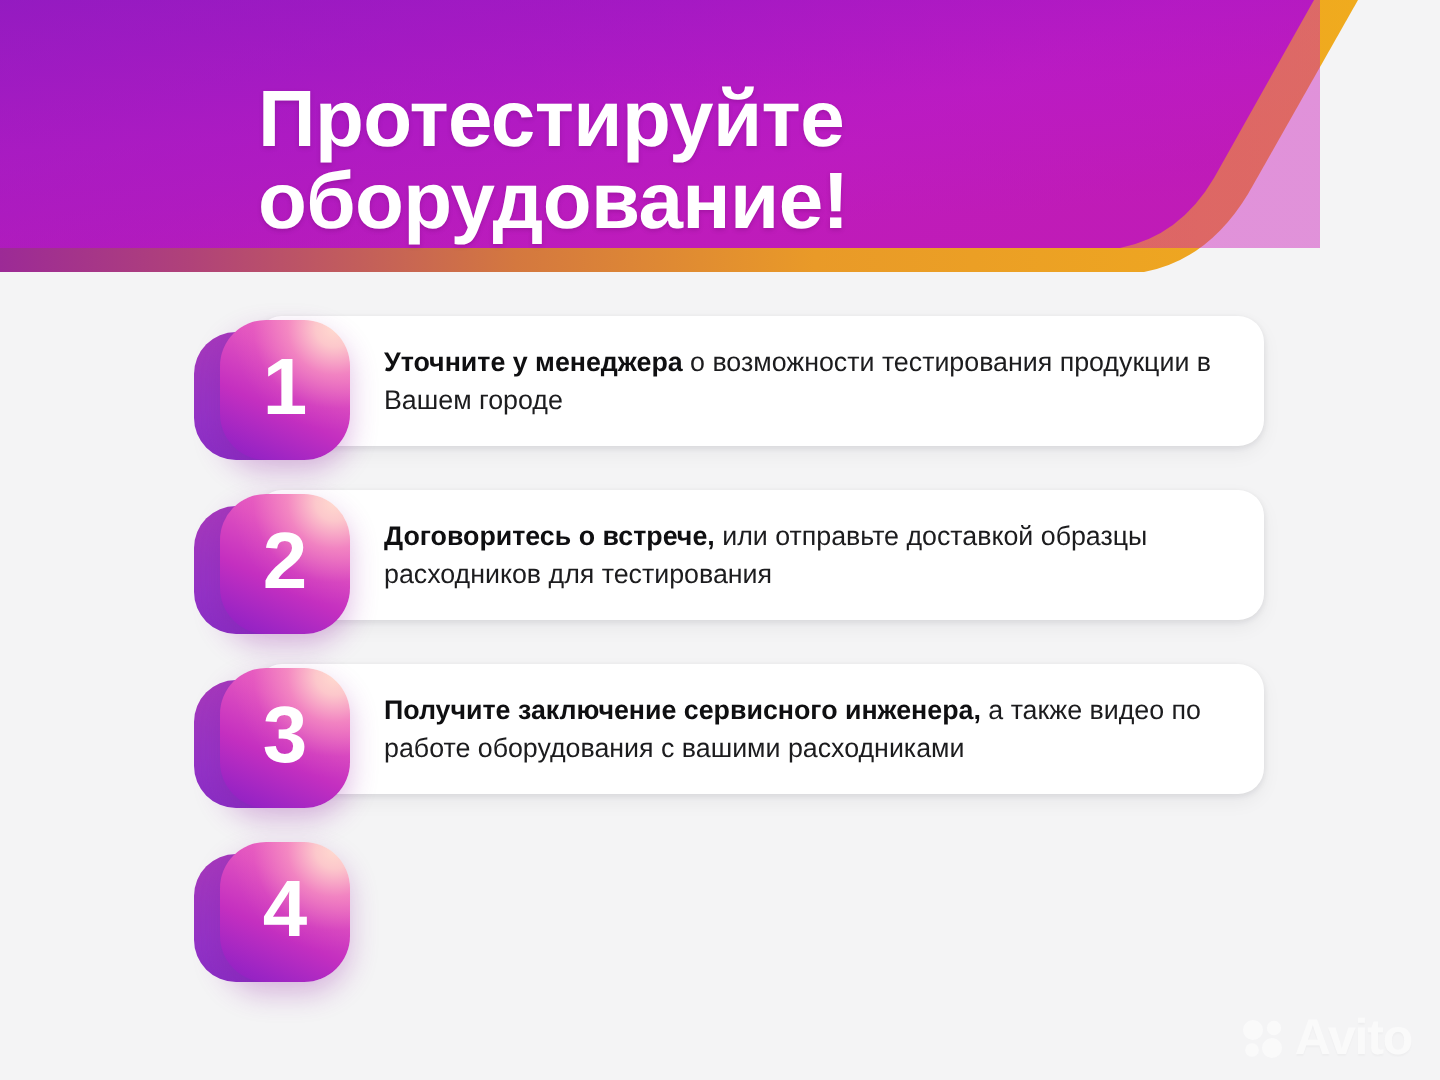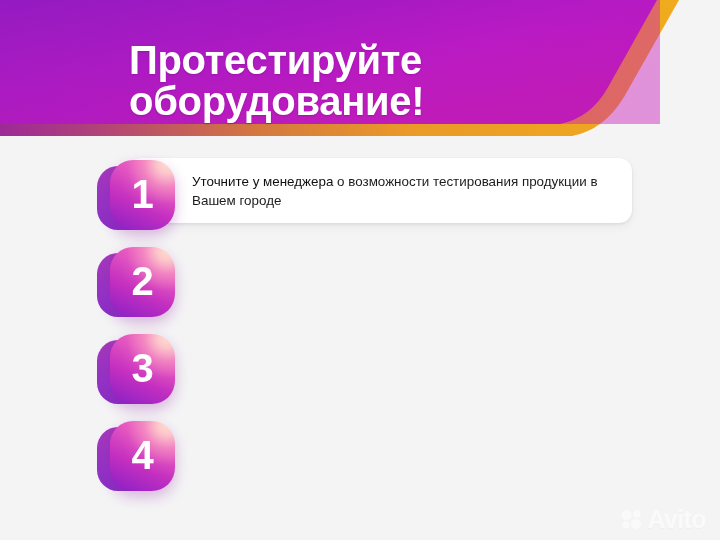--- a/index.html
+++ b/index.html
@@ -85,21 +85,21 @@
     position: absolute;
     left: 64px;
     top: 50%;
     transform: translateY(-50%);
     width: 430px;
     font-size: 13.4px;
     line-height: 19.5px;
     color: #1c1c1e;
   }
   .step-text b {
-    font-weight: normal;
+    font-weight: bold;
     color: #0f0f11;
   }
 
   
   .badge {
     position: absolute;
     left: 97px;
     top: 2px;
     width: 78px;
     height: 72px;
@@ -213,28 +213,38 @@
         </div>
       </div>
       <div class="badge">
         <div class="shadowsq"></div>
         <div class="mainsq"></div>
         <div class="num">1</div>
       </div>
     </div>
 
     <div class="step-row">
+      <div class="step-card">
+        <div class="step-text">
+          <b>Договоритесь о встрече,</b><span> или отправьте доставкой образцы расходников для тестирования</span>
+        </div>
+      </div>
       <div class="badge">
         <div class="shadowsq"></div>
         <div class="mainsq"></div>
         <div class="num">2</div>
       </div>
     </div>
 
     <div class="step-row">
+      <div class="step-card">
+        <div class="step-text">
+          <b>Получите заключение сервисного инженера,</b><span> а также видео по работе оборудования с вашими расходниками</span>
+        </div>
+      </div>
       <div class="badge">
         <div class="shadowsq"></div>
         <div class="mainsq"></div>
         <div class="num">3</div>
       </div>
     </div>
 
     <div class="step-row">
       <div class="badge">
         <div class="shadowsq"></div>

